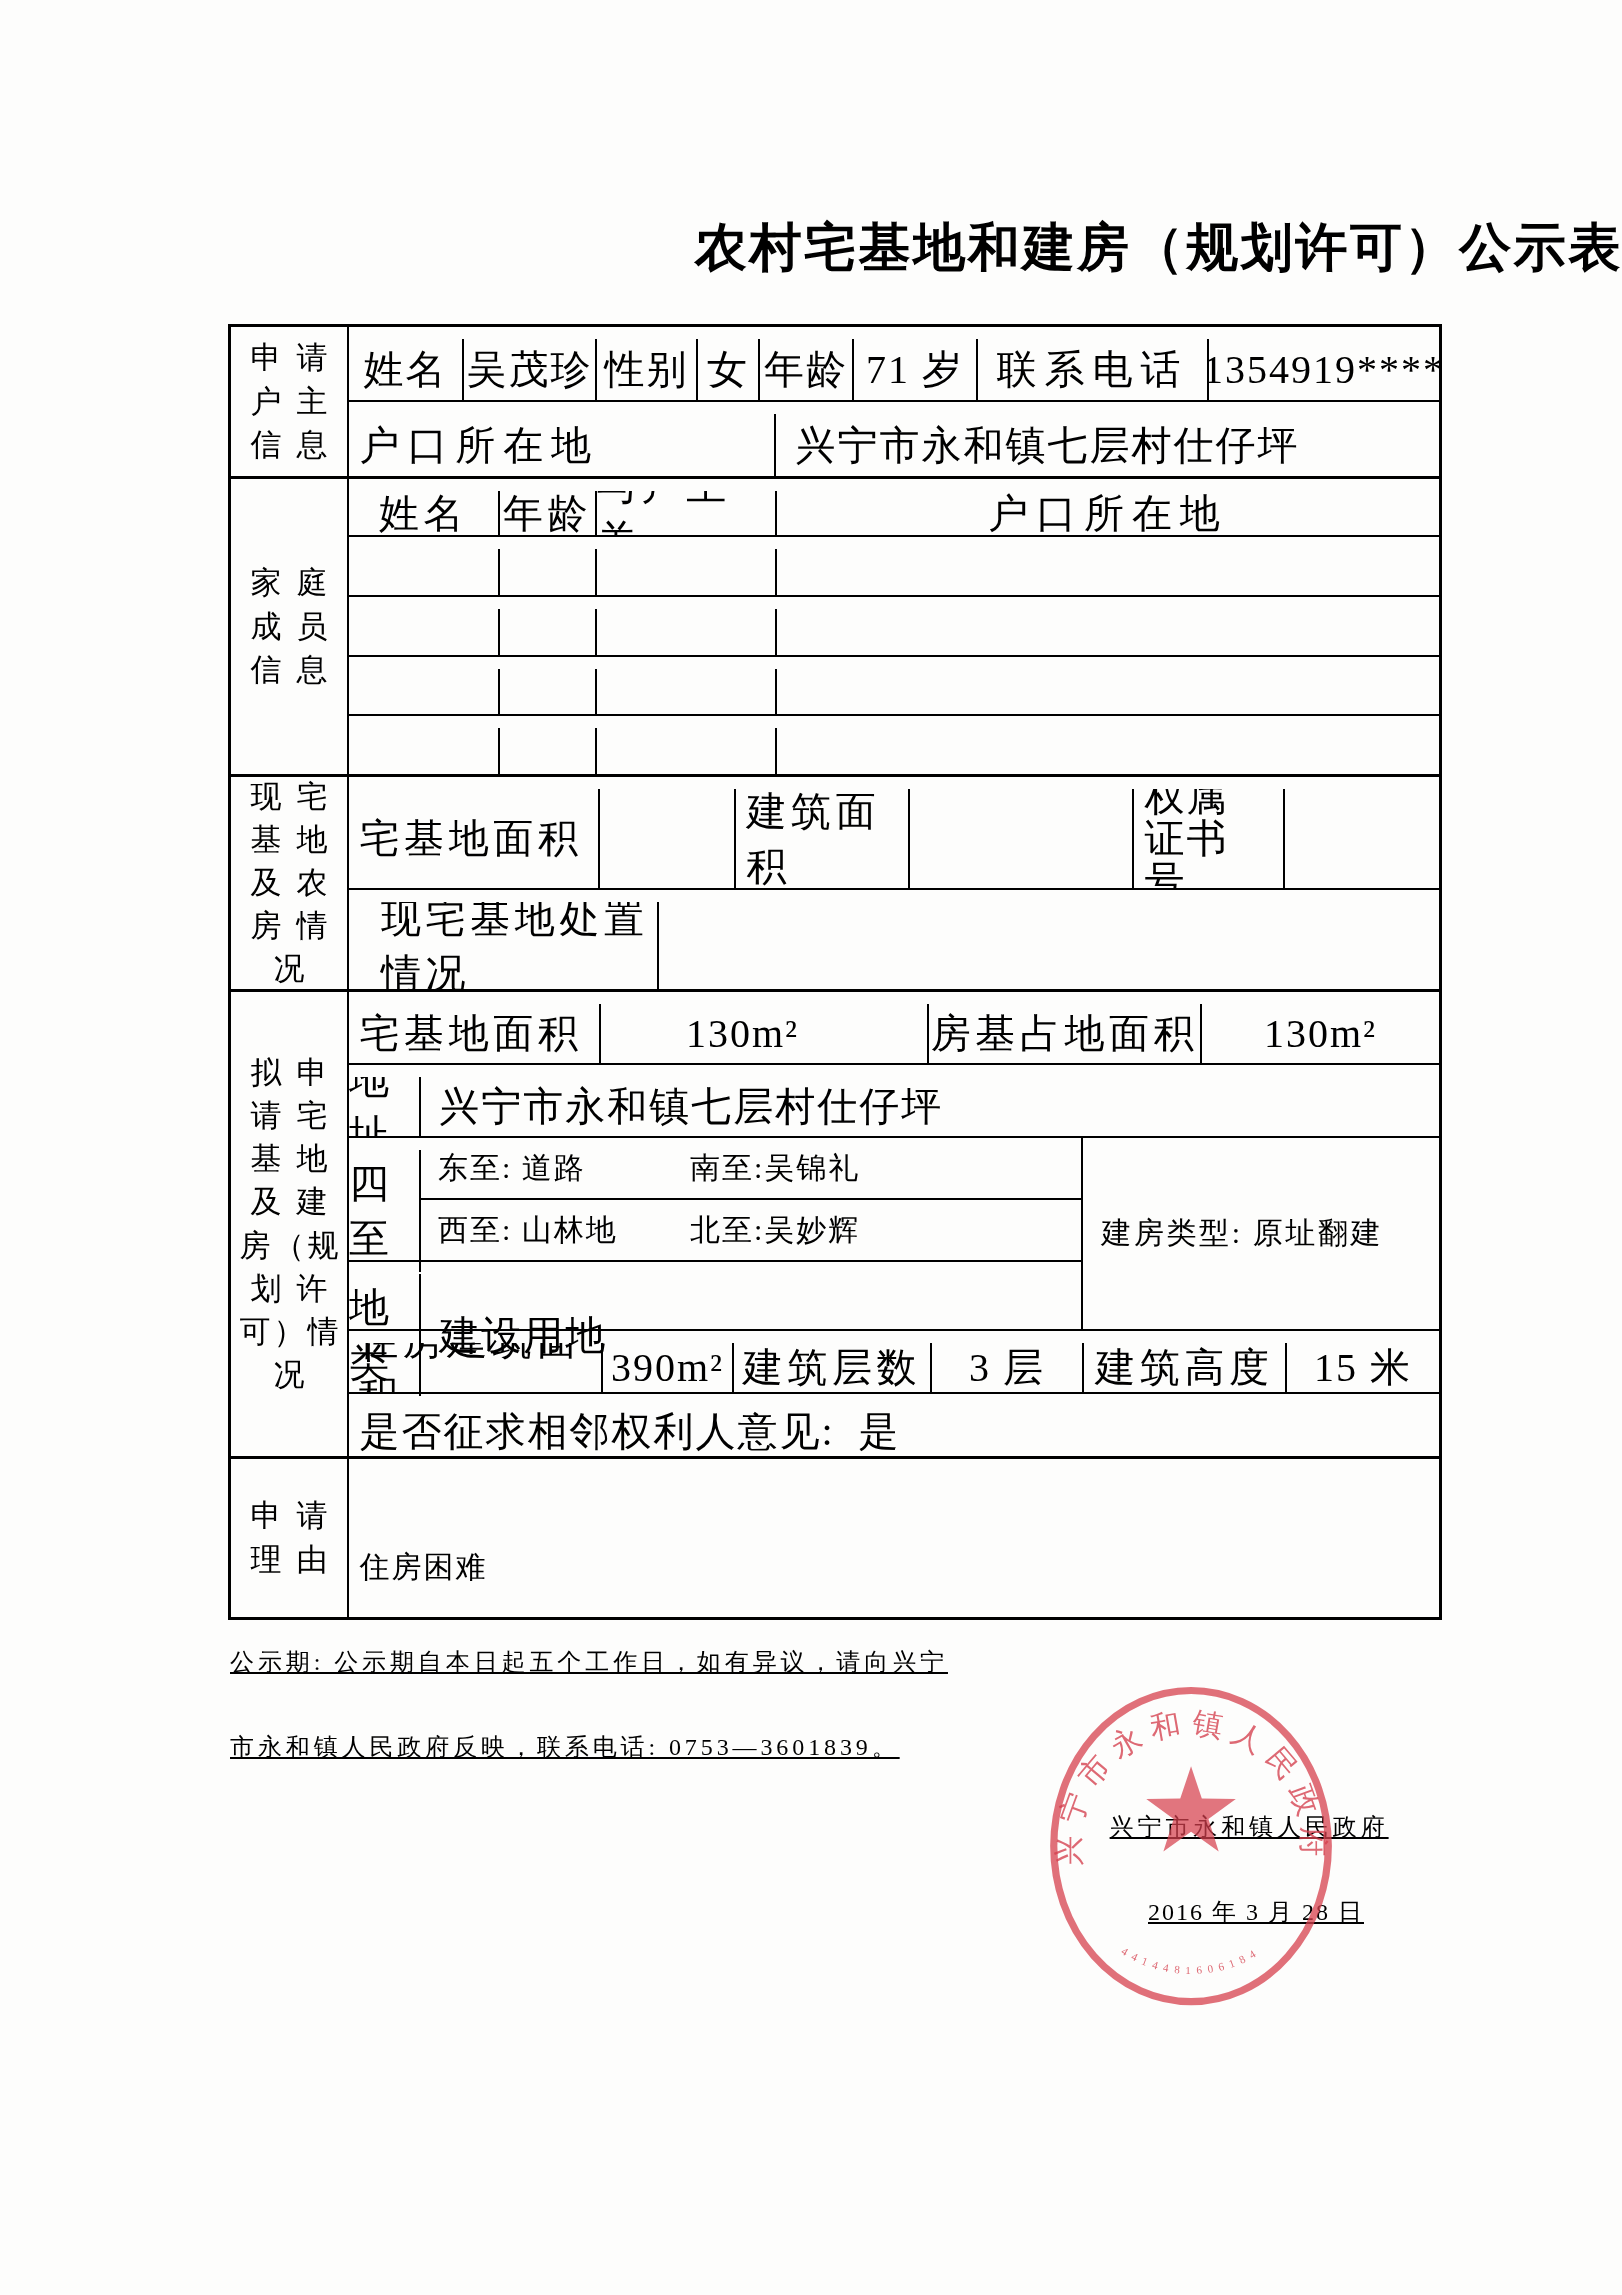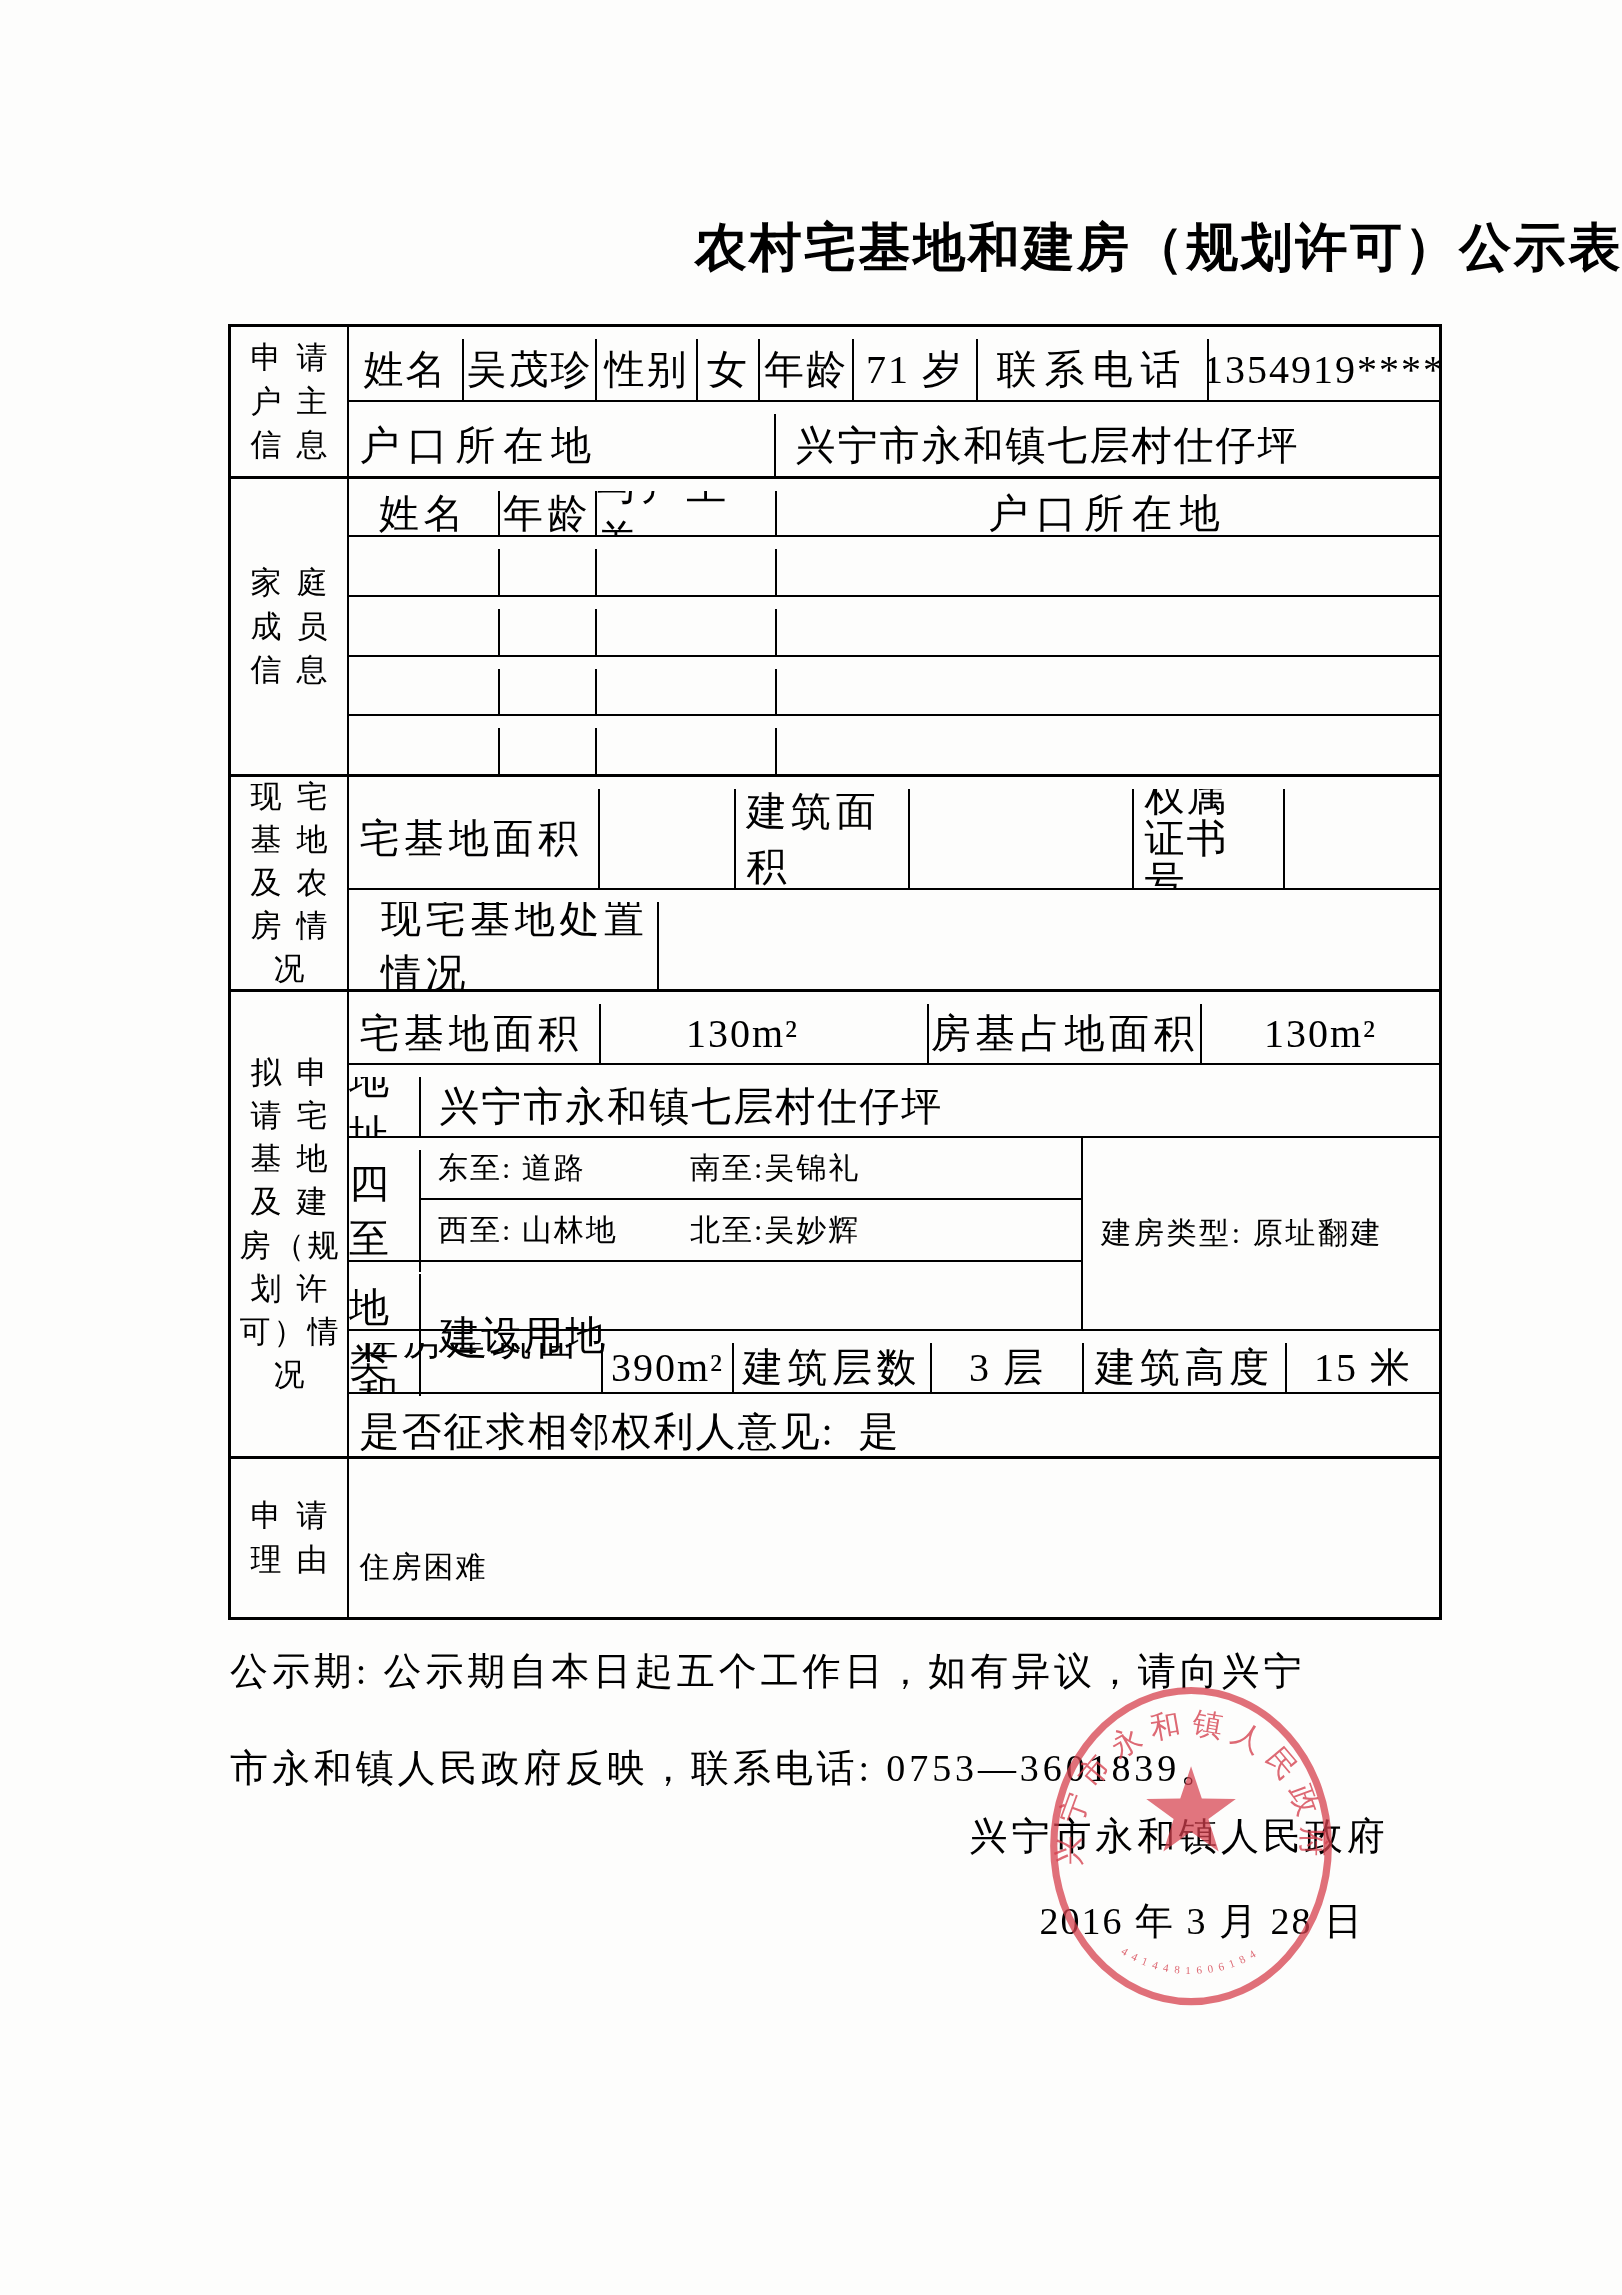--- a/index.html
+++ b/index.html
@@ -35,23 +35,23 @@
   .sizi-inner{flex:1;display:flex;flex-direction:column;min-width:0;}
   .sizi-r{display:flex;align-items:center;padding-left:17px;font-size:30px;letter-spacing:2px;
           box-sizing:border-box;height:62px;}
   .sizi-r .b1{display:inline-block;width:252px;}
   .sizi-r.top{border-bottom:2.6px solid #000;}
   .dilei{flex:1;display:flex;}
   .jianfang{flex:1;display:flex;align-items:center;padding-left:18.3px;font-size:30px;letter-spacing:2.6px;}
   .reason-cell{flex:1;display:flex;align-items:flex-end;padding:0 0 29px 10.5px;
                font-size:30px;letter-spacing:2px;}
   
-  .fline{position:absolute;left:230px;width:1173px;font-size:38px;letter-spacing:3.9px;white-space:pre-wrap;}
+  .fline{position:absolute;left:230px;width:1173px;font-size:24px;letter-spacing:3.9px;white-space:pre-wrap;text-decoration:underline;}
   #f1{top:1646px;}
-  #f2{top:1731px;margin-top:12px;}
+  #f2{top:1731px;}
   #sig{top:1811px;text-align:right;padding-right:14.4px;box-sizing:border-box;}
   #dateline{top:1896px;text-align:right;padding-right:39px;box-sizing:border-box;letter-spacing:2px;}
   
   #seal{position:absolute;left:1042px;top:1679px;width:302px;height:342px;pointer-events:none;}
 </style>
 </head>
 <body>
 
 <div id="page">
 

